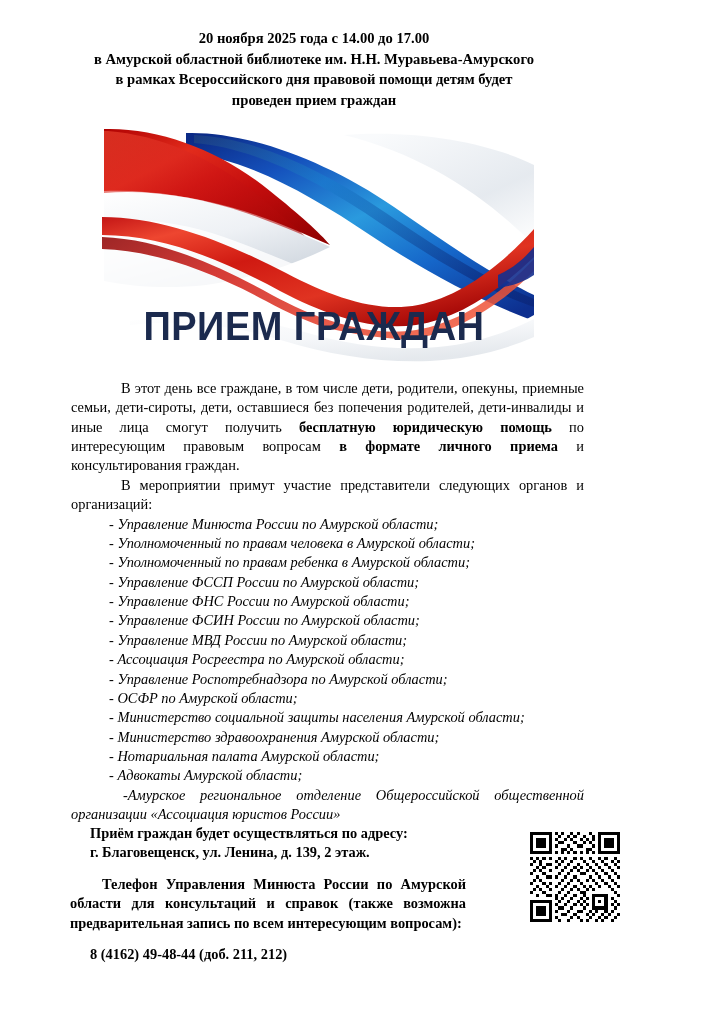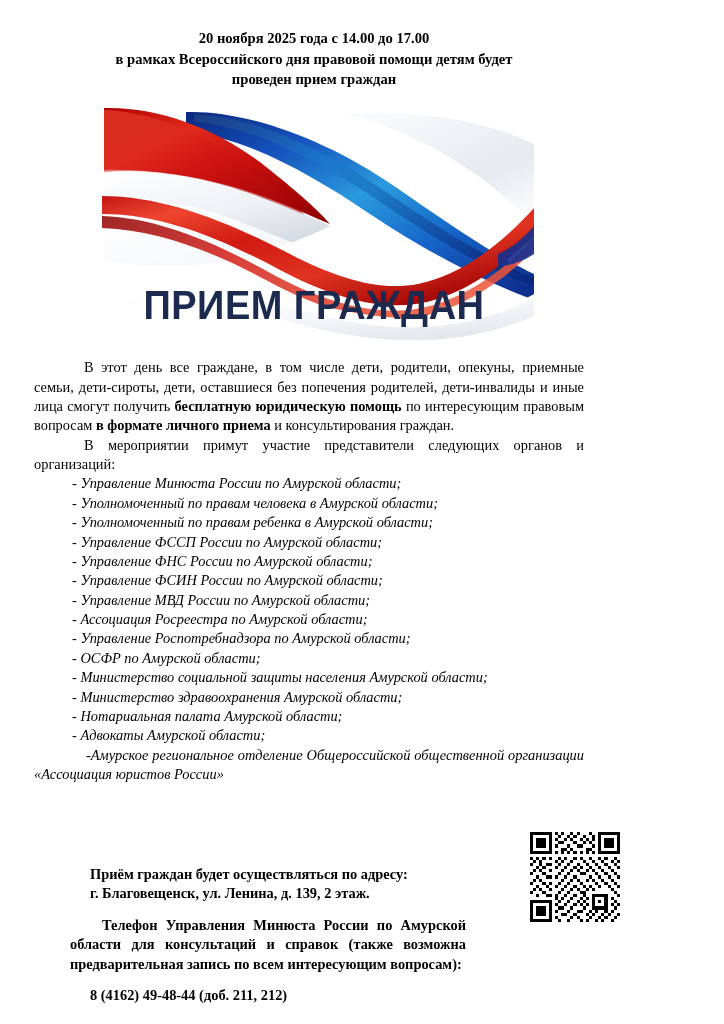--- a/index.html
+++ b/index.html
@@ -71,20 +71,21 @@
     line-height: 1;
     transform: scaleX(0.95);
   }
 
   
   .body-text {
     padding: 16px 44px 0 34px;
     font-size: 14.4px;
     line-height: 1.345;
     text-align: justify;
+    margin-left: 37px;
   }
   .para {
     text-indent: 50px;
     margin: 0;
     text-align: justify;
   }
   .para b { font-weight: bold; }
 
   .org-list {
     list-style: none;
@@ -100,21 +101,21 @@
   }
   .org-list li.wrap {
     padding-left: 0;
     text-indent: 52px;
   }
 
   
   .footer {
     position: absolute;
     left: 58px;
-    top: 865px;
+    top: 824px;
     width: 420px;
     font-size: 14.4px;
     line-height: 1.345;
     font-weight: bold;
     text-align: justify;
   }
   .footer .fline {
     display: block;
     text-indent: 32px;
     text-align: justify;
@@ -138,20 +139,21 @@
   }
   .qr svg { display: block; }
 </style>
 </head>
 <body>
 
 <div class="page">
 
   <div class="header">
     <span class="hline">20 ноября 2025 года с 14.00 до 17.00</span>
+    <span class="hline">в Амурской областной библиотеке им. Н.Н. Муравьева-Амурского</span>
     <span class="hline">в рамках Всероссийского дня правовой помощи детям будет</span>
     <span class="hline">проведен прием граждан</span>
   </div>
 
   <div class="banner-wrap">
     <div class="banner">
       <svg viewBox="0 0 440 238" xmlns="http://www.w3.org/2000/svg">
         <defs>
           <linearGradient id="gRedTop" x1="0" y1="0" x2="1" y2="1">
             <stop offset="0%" stop-color="#b00202"></stop>

